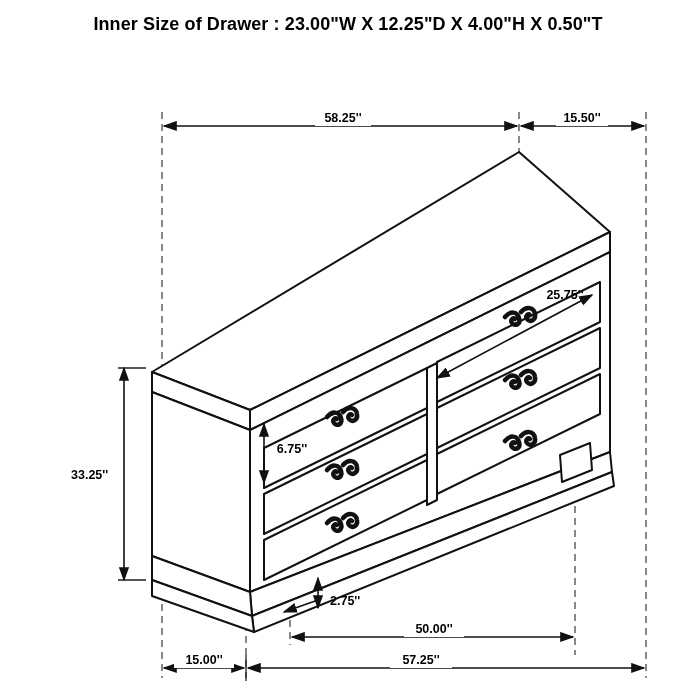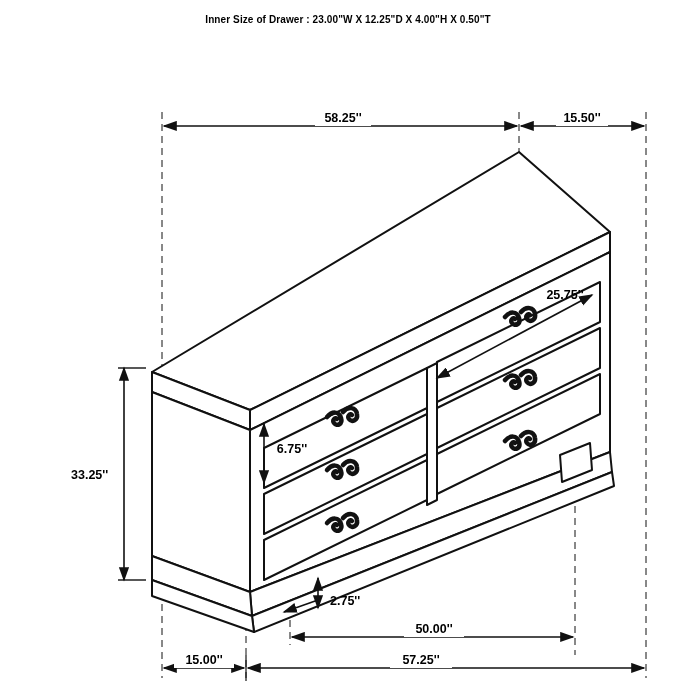--- a/index.html
+++ b/index.html
@@ -19,21 +19,21 @@
     position: relative;
     width: 700px;
     height: 700px;
   }
   #title {
     position: absolute;
     top: 14px;
     left: 0;
     width: 696px;
     text-align: center;
-    font-size: 10px;
+    font-size: 18px;
     font-weight: bold;
     letter-spacing: 0.1px;
     color: #000;
   }
   #diagram {
     position: absolute;
     top: 0;
     left: 0;
   }
   .dim-label {

